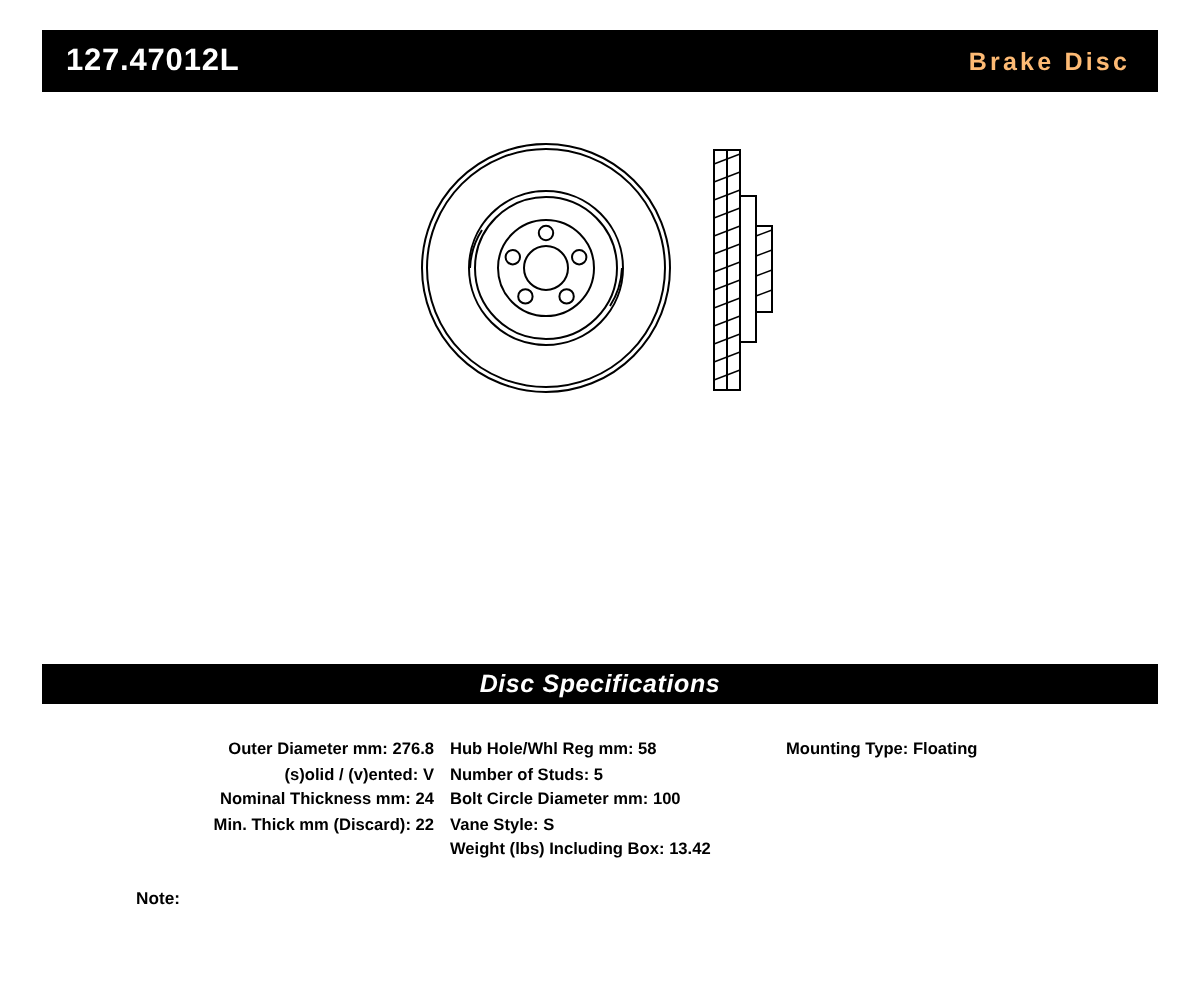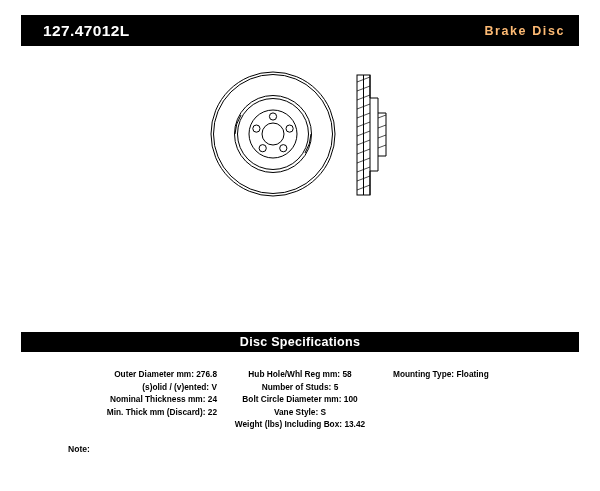--- a/index.html
+++ b/index.html
@@ -34,21 +34,20 @@
     align-items: center;
     justify-content: space-between;
     box-sizing: border-box;
     padding: 0 14px 0 12px;
   }
   .header-part {
     color: #ffffff;
     font-size: 15.5px;
     font-weight: bold;
     letter-spacing: 0.4px;
-    margin-left: 10px;
   }
   .header-type {
     color: #fdba74;
     font-size: 12.5px;
     font-weight: bold;
     letter-spacing: 1.6px;
   }
 
   
   .drawing {
@@ -64,20 +63,21 @@
   .spec-title-bar {
     position: absolute;
     left: 21px;
     top: 332px;
     width: 558px;
     height: 20px;
     background: #000000;
     display: flex;
     align-items: center;
     justify-content: center;
+    font-style: italic;
   }
   .spec-title-bar span {
     color: #ffffff;
     font-size: 12.5px;
     font-weight: bold;
     letter-spacing: 0.3px;
   }
 
   .spec-columns {
     position: absolute;
@@ -85,21 +85,21 @@
     top: 356px;
     width: 558px;
     height: 80px;
   }
   .col {
     position: absolute;
     top: 0;
     margin-top: 12px;
   }
   .col-1 { left: 0px;   width: 196px; text-align: right; }
-  .col-2 { left: 204px; width: 150px; text-align: center; }
+  .col-2 { left: 204px; width: 150px; text-align: left; }
   .col-3 { left: 372px; width: 186px; text-align: left; }
 
   .spec-row {
     font-size: 8.3px;
     line-height: 12.6px;
     white-space: nowrap;
     font-weight: bold;
   }
   .spec-row .label { font-weight: bold; }
   .spec-row .value { font-weight: bold; }

